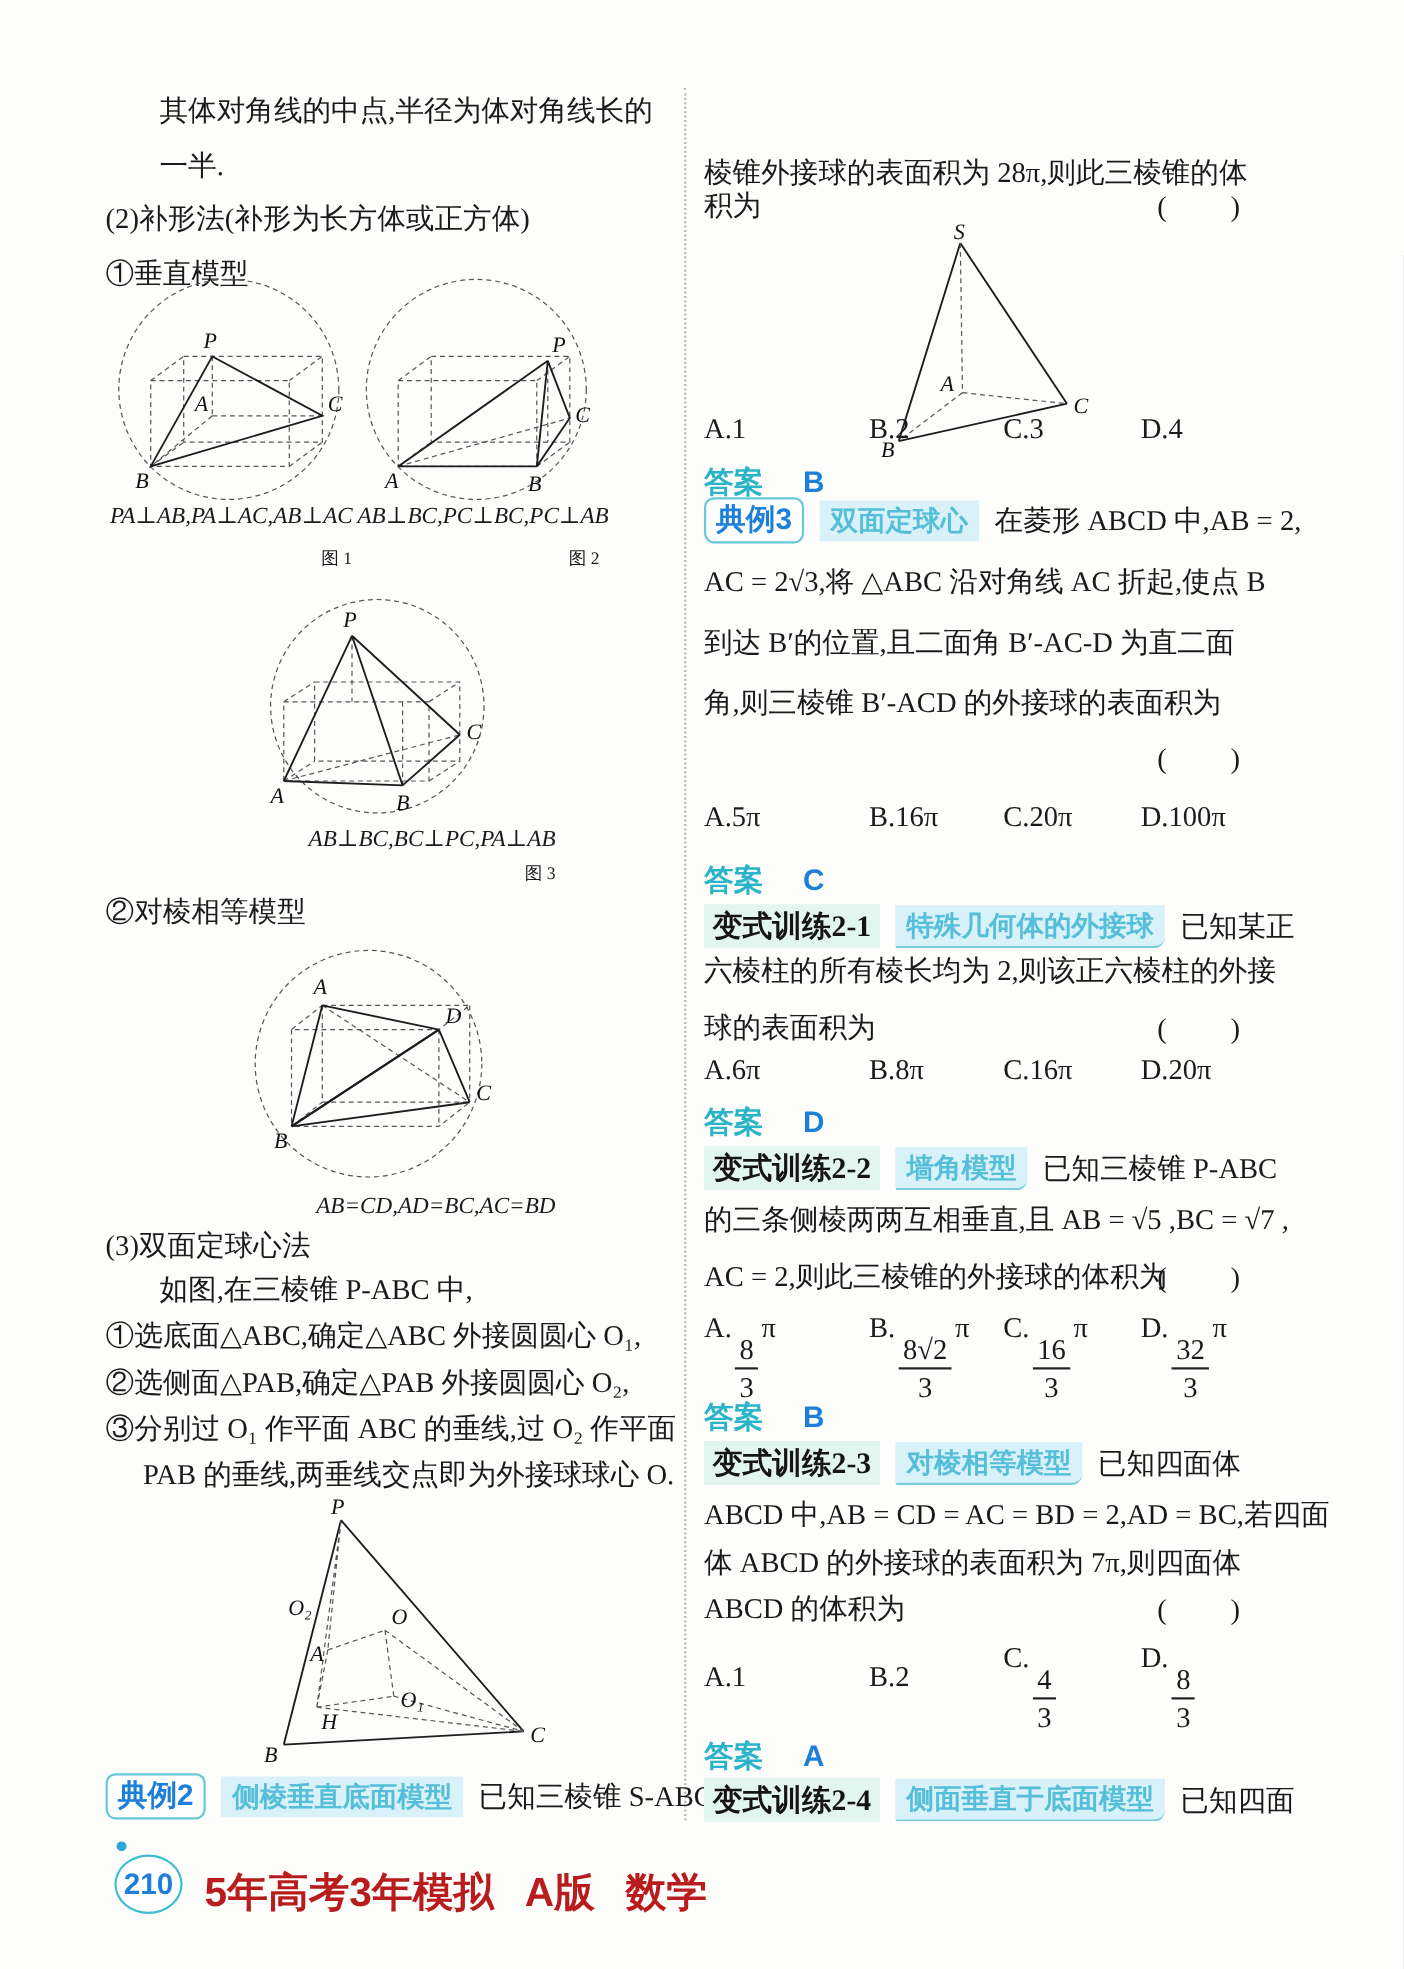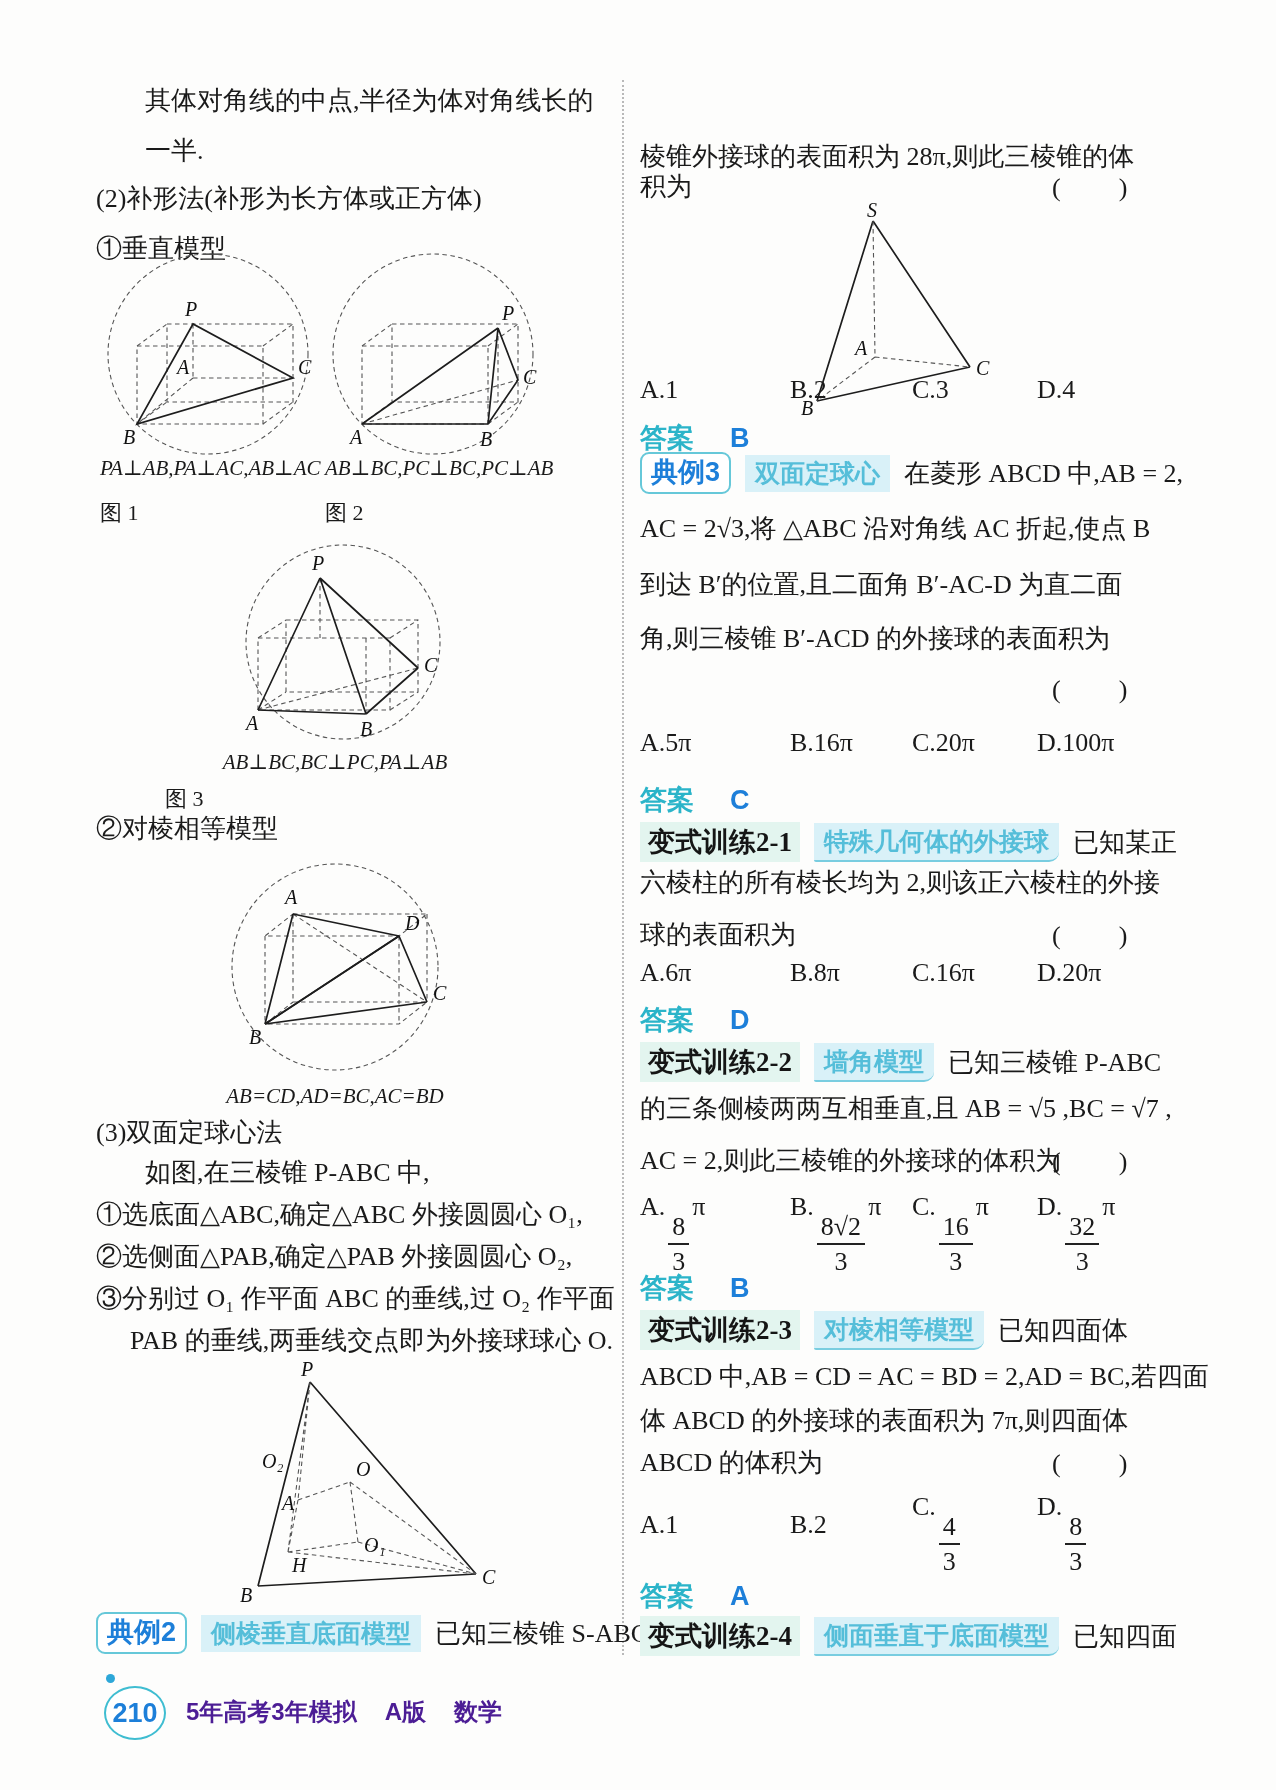--- a/index.html
+++ b/index.html
@@ -1,19 +1,19 @@
 <!DOCTYPE html>
 <html><head>
 <meta charset="utf-8">
 <style>
   html,body{margin:0;padding:0;background:#e8e8e8}
   .page{position:relative;width:1276px;height:1790px;background:#fdfdfc;font-family:"Liberation Serif","DejaVu Serif",serif;color:#1a1a1a;overflow:hidden;margin:0 auto}
   .tl{position:absolute;font-size:26px;line-height:34px;white-space:nowrap}
-  .cap{position:absolute;font-size:21px;font-style:italic;text-align:center;white-space:nowrap}
-  .figlab{position:absolute;font-size:22px;text-align:left}
+  .cap{position:absolute;font-size:21px;font-style:italic;text-align:right;white-space:nowrap}
+  .figlab{position:absolute;font-size:16px;text-align:right}
   .paren{position:absolute;font-size:26px;letter-spacing:2px;white-space:pre}
   .optrow{position:absolute;width:505px;font-size:26px}
   .optrow .o{position:absolute;top:0;white-space:nowrap}
   .o1{left:0}.o2{left:150px}.o3{left:272px}.o4{left:397px}
   .frac{display:inline-flex;flex-direction:column;vertical-align:-20px;line-height:1.05;text-align:center;margin:0 3px}
   .frac .fn{padding:0 4px 3px;border-bottom:2px solid #222}
   .frac .fd{padding:3px 4px 0}
   .ansrow{position:absolute;font-family:"Liberation Sans","DejaVu Sans",sans-serif;font-weight:bold;font-size:27px;white-space:nowrap}
   .ansrow .al{color:#2bb4c9}
   .ansrow .av{color:#1d7fd9;margin-left:36px}
@@ -22,21 +22,21 @@
   .sub{background:#d9f1f8;color:#55bed9;font-family:"Liberation Sans","DejaVu Sans",sans-serif;font-weight:bold;font-size:25px;padding:2px 10px}
   .sub.u{border-bottom:2px solid #79cde0;border-radius:0 0 10px 2px}
   .vtl{background:#e3f5ef;color:#151515;font-family:Liberation Serif, serif;font-weight:bold;font-size:27px;padding:2px 8px}
   .divider{position:absolute;left:622px;top:80px;height:1575px;border-left:2px dotted #b9b9b9}
   .fig{position:absolute;overflow:visible}
   .vtx{font-family:"Liberation Serif","DejaVu Serif",serif;font-style:italic;font-size:20px;fill:#111}
   .dash{fill:none;stroke:#555;stroke-width:1.1;stroke-dasharray:4.5 3.5}
   .solid{fill:none;stroke:#1d1d1d;stroke-width:1.7}
   .pgcircle{position:absolute;left:104px;top:1686px;width:58px;height:50px;border:2px solid #3fbdd1;border-radius:50%;display:flex;align-items:center;justify-content:center;font-family:"Liberation Sans","DejaVu Sans",sans-serif;font-weight:bold;font-size:27px;color:#1d7fd9;background:#fff}
   .pgdot{position:absolute;left:106px;top:1674px;width:9px;height:9px;border-radius:50%;background:#2da7d8}
-  .fttext{position:absolute;left:186px;top:1696px;font-family:"Liberation Sans","DejaVu Sans",sans-serif;font-weight:bold;font-size:24px;color:#4c1d95;display:flex;gap:28px;white-space:nowrap}
+  .fttext{position:absolute;left:186px;top:1696px;font-family:"Liberation Sans","DejaVu Sans",sans-serif;font-weight:bold;font-size:37px;color:#b91c1c;display:flex;gap:28px;white-space:nowrap}
 </style>
 </head>
 <body>
 
 <div class="page">
   <div class="divider"></div>
 
   <div class="tl" style="top:84px;left:145px">其体对角线的中点,半径为体对角线长的</div>
   <div class="tl" style="top:134px;left:145px">一半.</div>
   <div class="tl" style="top:182px;left:96px">(2)补形法(补形为长方体或正方体)</div>

